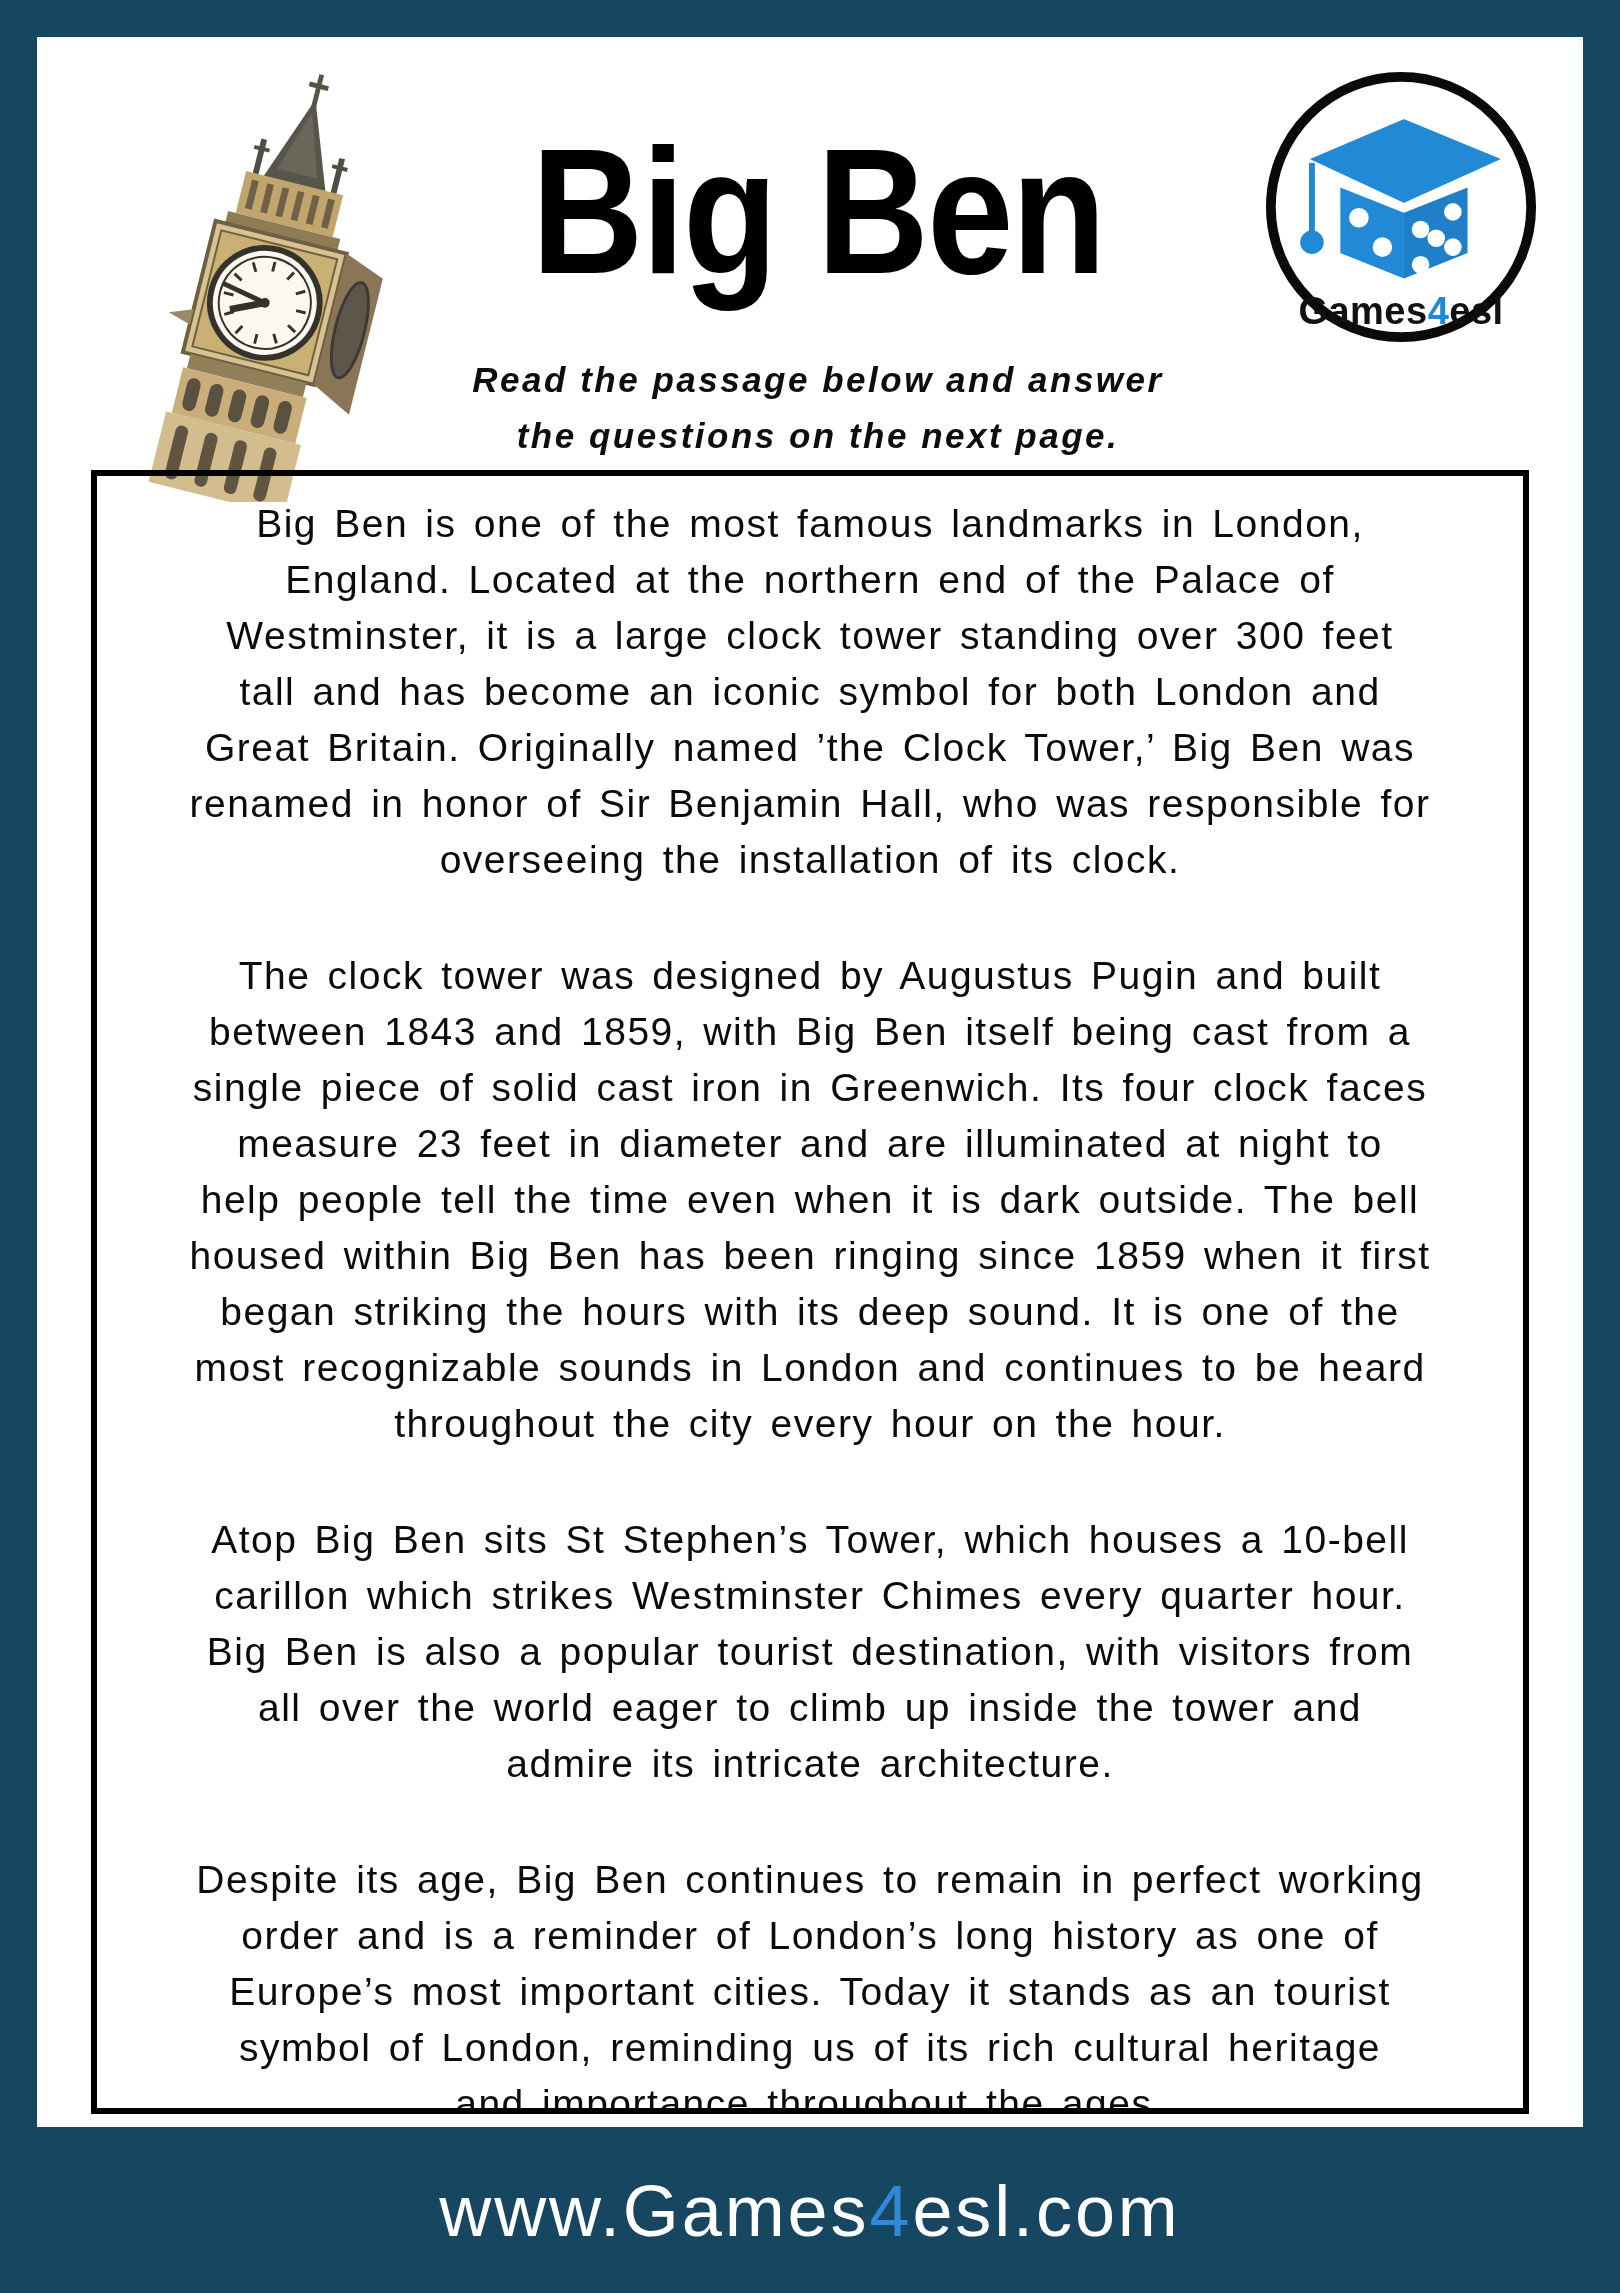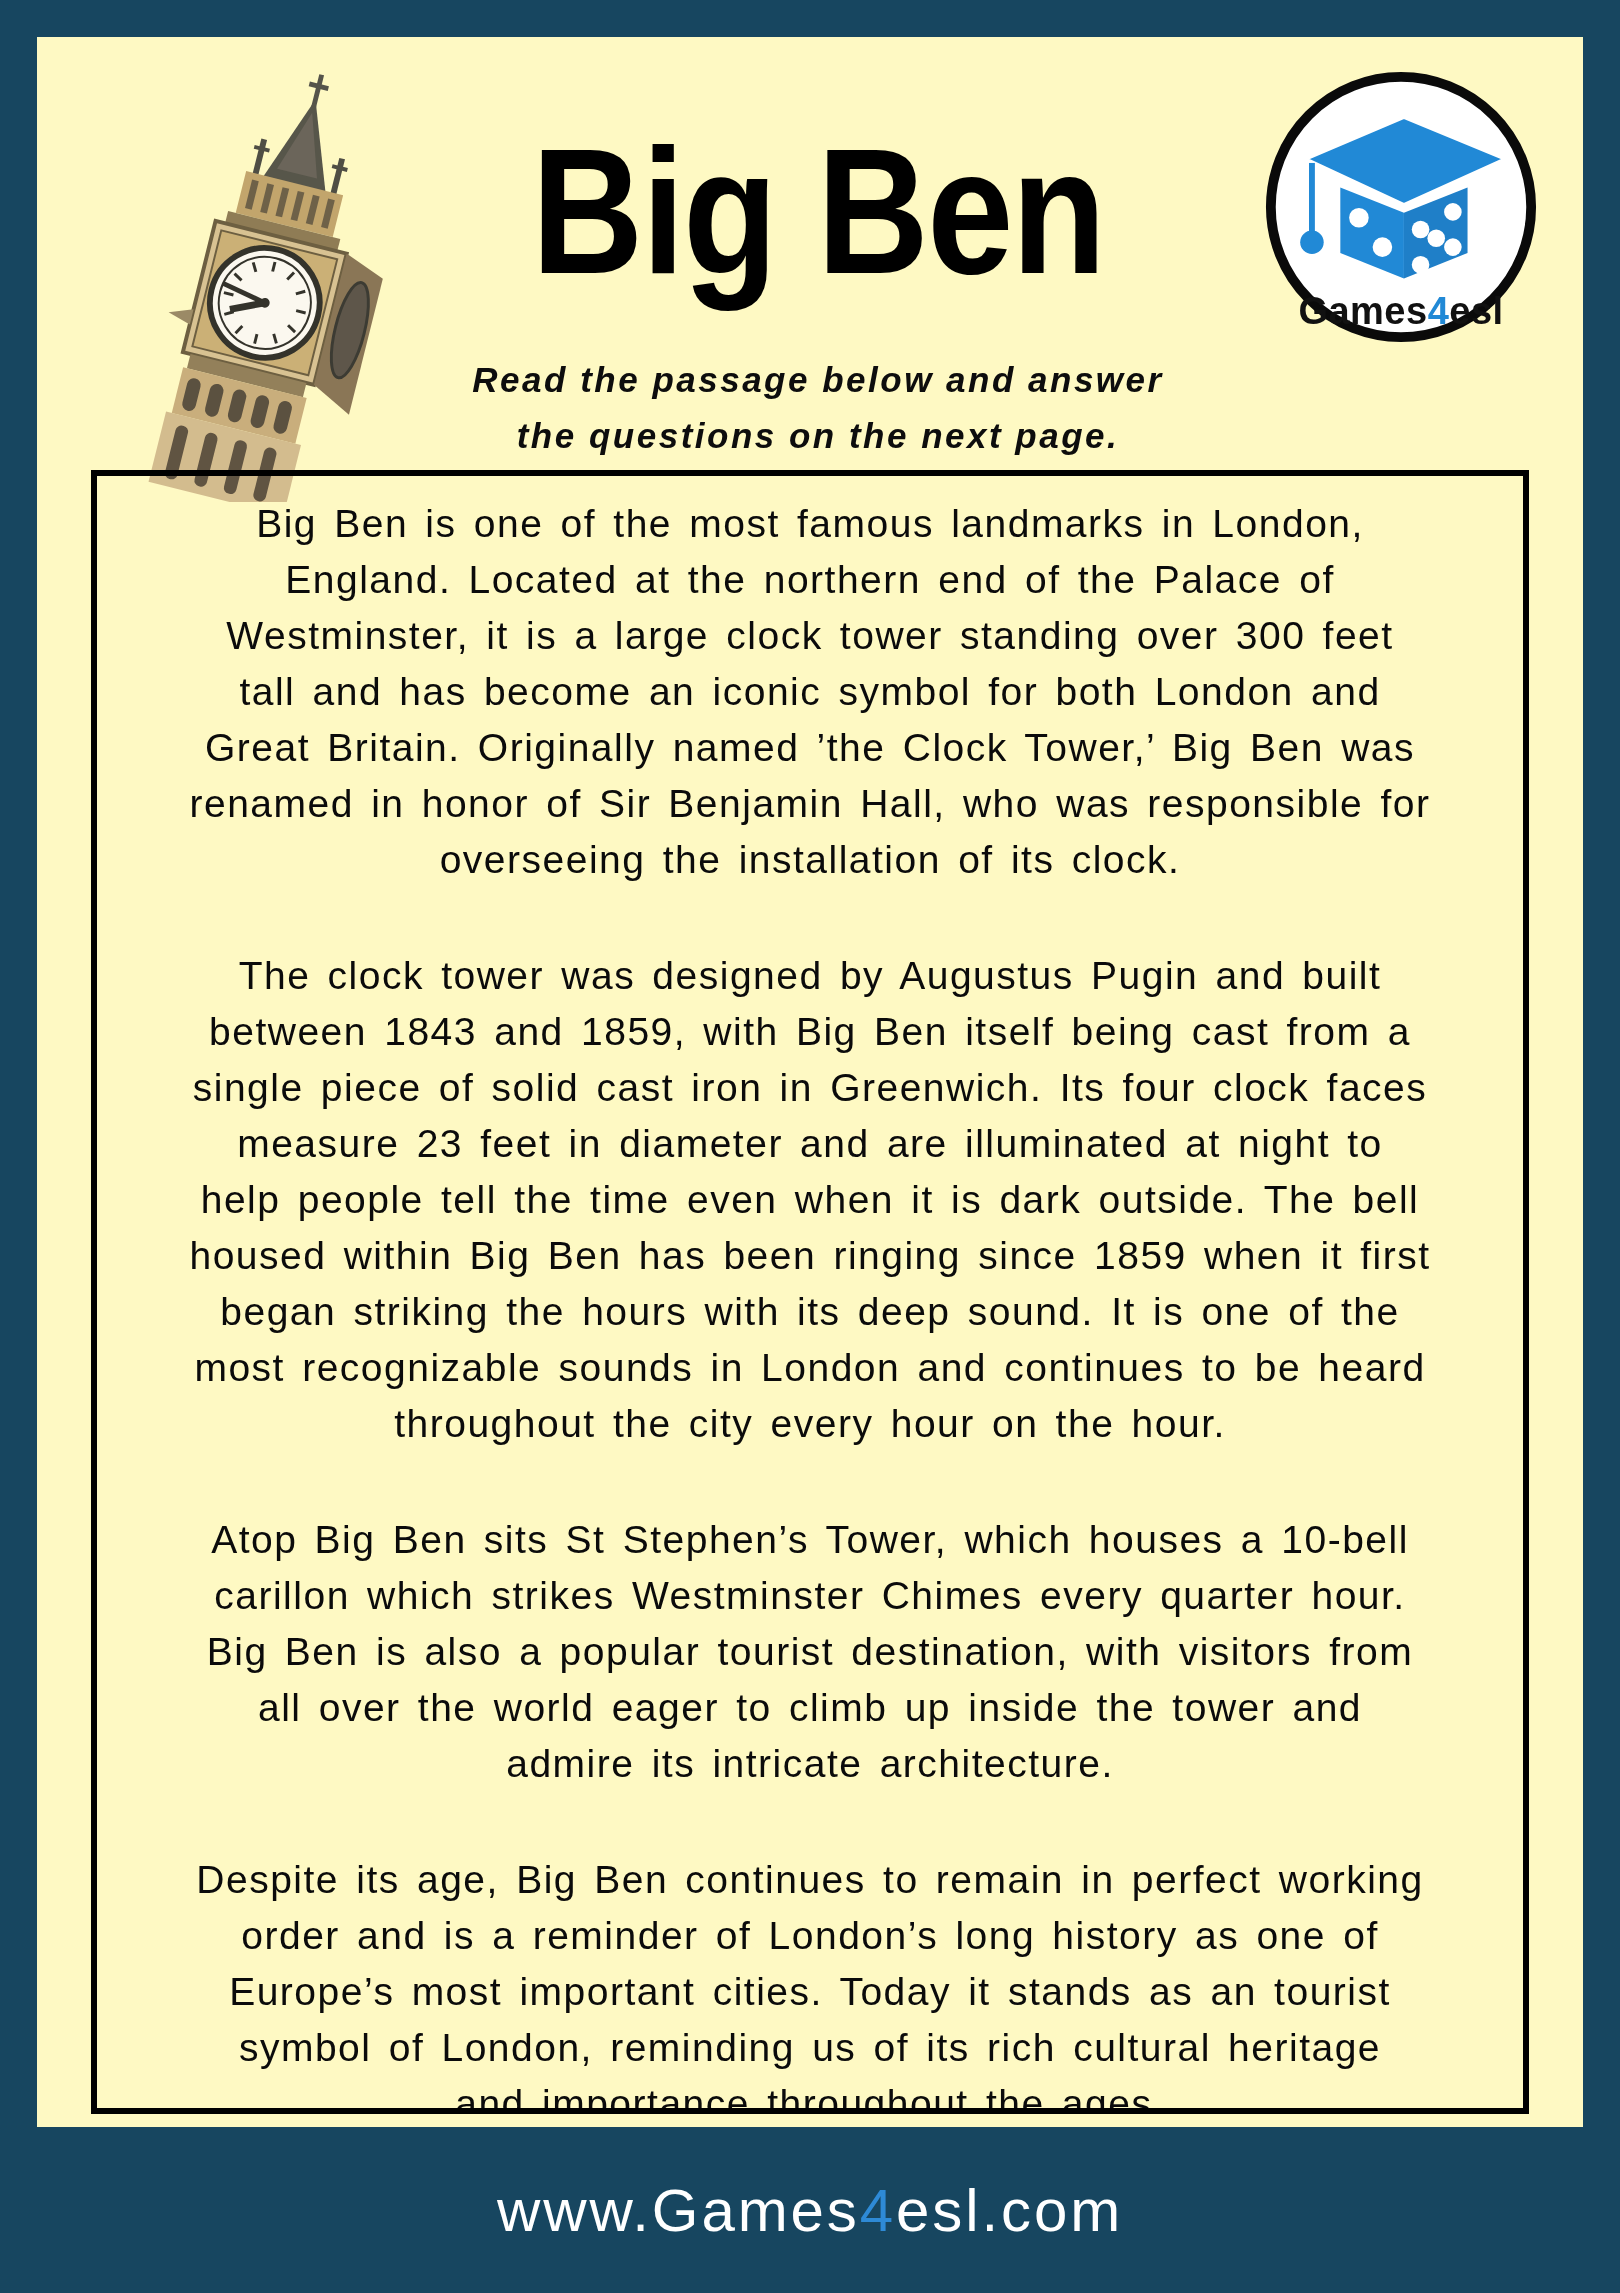--- a/index.html
+++ b/index.html
@@ -1,18 +1,18 @@
 <!DOCTYPE html>
 <html><head>
 <meta charset="utf-8">
 <style>
   html,body{margin:0;padding:0;background:#0e3349;}
   .page{position:relative;width:1620px;height:2294px;background:#174660;overflow:hidden;
         font-family:"Liberation Sans",sans-serif;}
-  .sheet{position:absolute;left:37px;top:37px;width:1546px;height:2090px;background:#fef9c3;}
+  .sheet{position:absolute;left:37px;top:37px;width:1546px;height:2090px;background:#ffffff;}
 
   
   .tower{position:absolute;left:16.7px;top:3.9px;width:333px;height:461px;}
   .title{position:absolute;left:781px;top:82px;transform:translateX(-50%);white-space:nowrap;}
   .title-inner{display:inline-block;font-size:178px;line-height:1.05;font-weight:bold;color:#000;
                transform:scaleX(0.87);transform-origin:center;letter-spacing:-2px;}
   .subtitle{position:absolute;left:781px;top:291px;transform:translateX(-50%);
             font-size:35px;font-weight:bold;font-style:italic;color:#0d0d0d;
             line-height:56px;letter-spacing:2.5px;text-align:center;white-space:pre-line;margin-top:24px;}
 
@@ -25,21 +25,21 @@
   
   .box{position:absolute;left:54px;top:433px;width:1424px;height:1630px;border:6.9px solid #000;
        padding:19.6px 19.6px 0 19.6px;box-sizing:border-box;overflow:hidden;width:1438px;height:1644px;}
   .box p{margin:0;text-align:center;font-size:39px;line-height:56px;letter-spacing:1.5px;
          word-spacing:4.9px;color:#0b0b0b;white-space:pre-line;}
   .box p + p{margin-top:60px;}
 
   
   .footer{position:absolute;left:0;right:0;top:2127px;height:167px;background:#174660;
           display:flex;align-items:center;justify-content:center;}
-  .footer-url{color:#ffffff;font-size:60px;letter-spacing:2.9px;white-space:nowrap;}
+  .footer-url{color:#ffffff;font-size:72px;letter-spacing:2.9px;white-space:nowrap;}
   .footer-url .accent{color:#2e8ad6;}
 </style>
 </head>
 <body>
 
 <div class="page">
   <div class="sheet">
 
     <svg class="tower" viewBox="0 0 340 470" aria-hidden="true">
       <g transform="rotate(14 207 300)">

